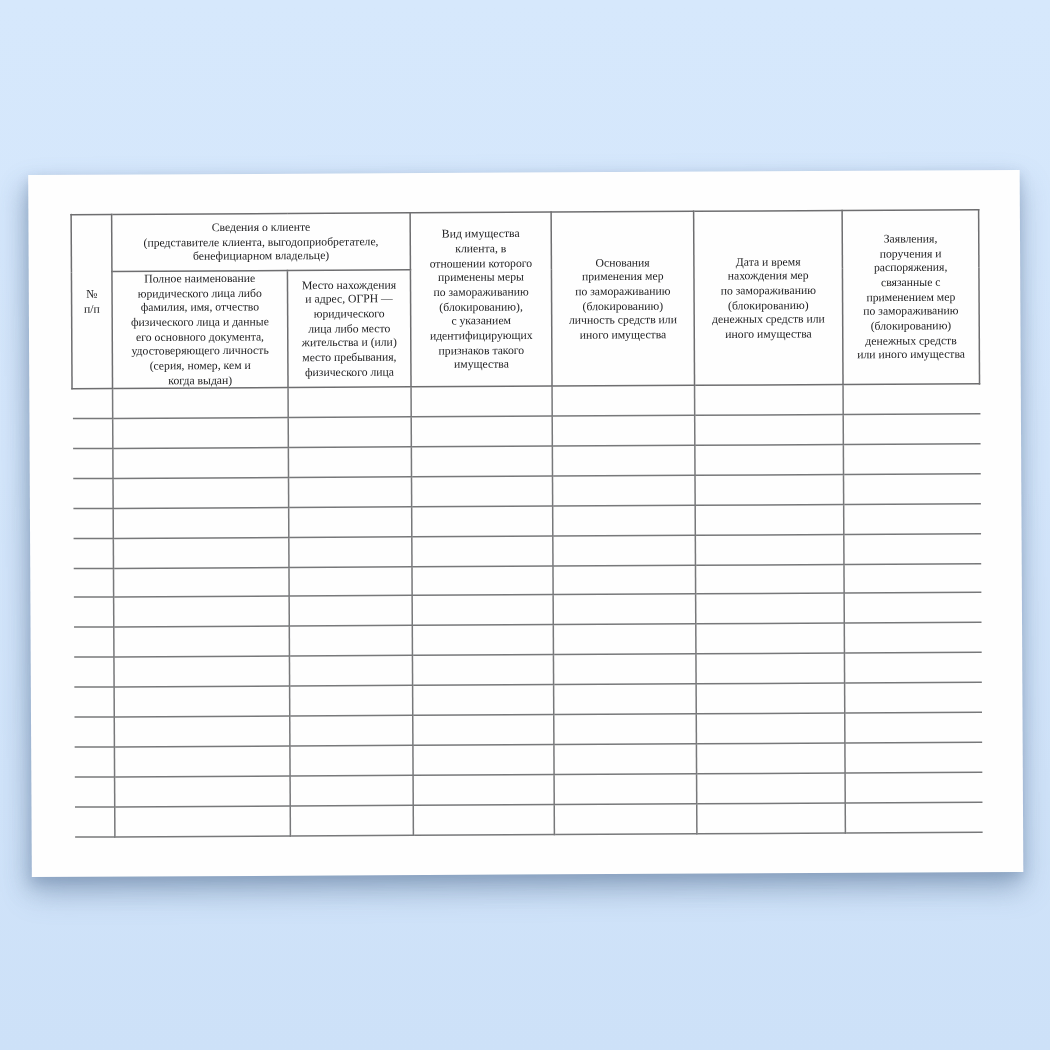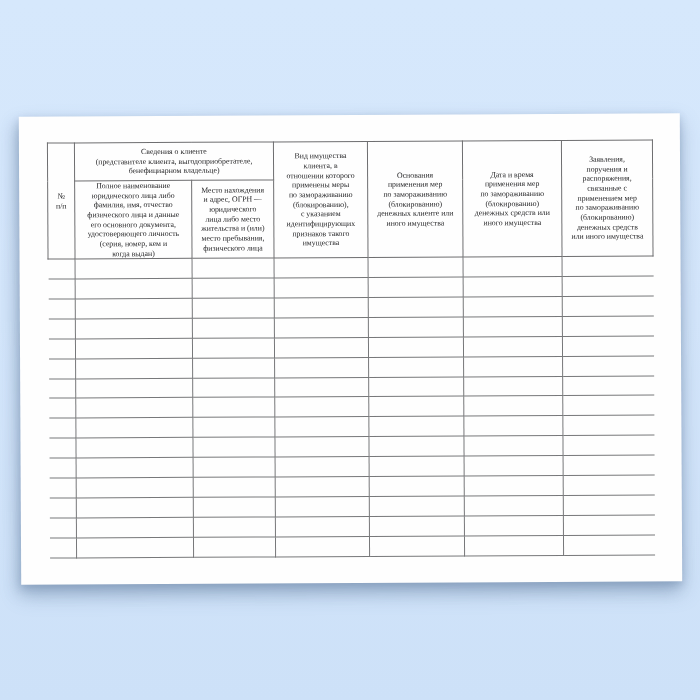--- a/index.html
+++ b/index.html
@@ -95,24 +95,24 @@
 по замораживанию
 (блокированию),
 с указанием
 идентифицирующих
 признаков такого
 имущества</th>
           <th rowspan="2">Основания
 применения мер
 по замораживанию
 (блокированию)
-денежных клиенте или
+личность средств или
 иного имущества</th>
           <th rowspan="2">Дата и время
-применения мер
+нахождения мер
 по замораживанию
 (блокированию)
 денежных средств или
 иного имущества</th>
           <th rowspan="2">Заявления,
 поручения и
 распоряжения,
 связанные с
 применением мер
 по замораживанию

